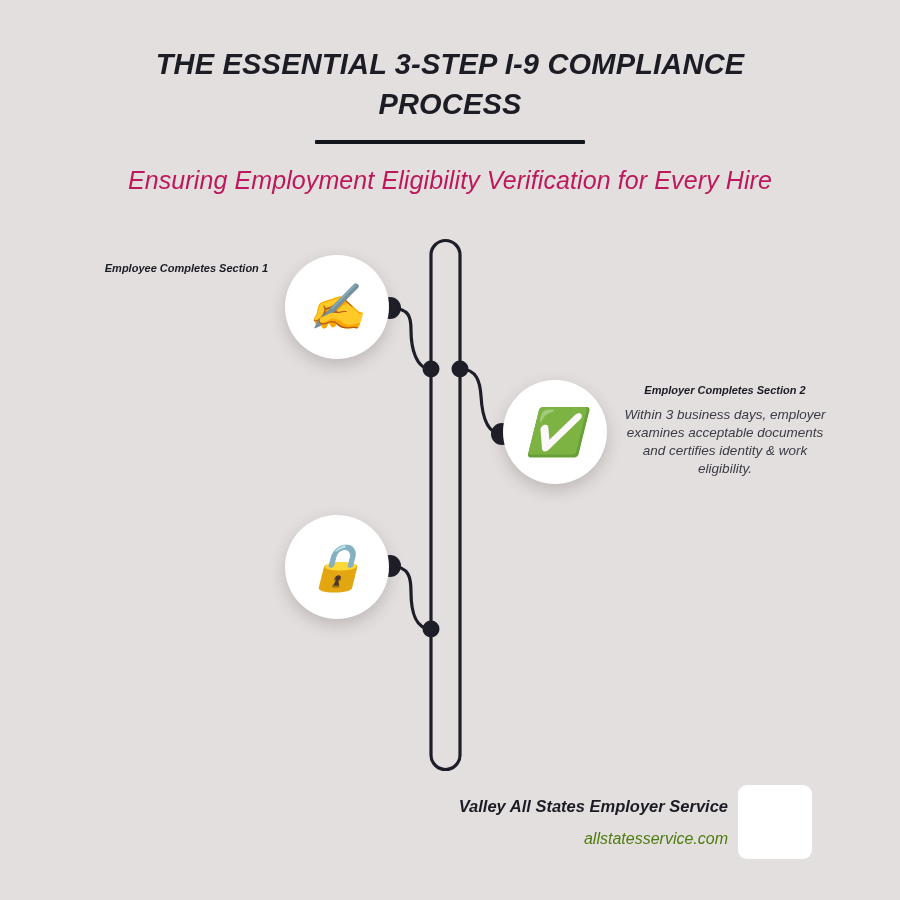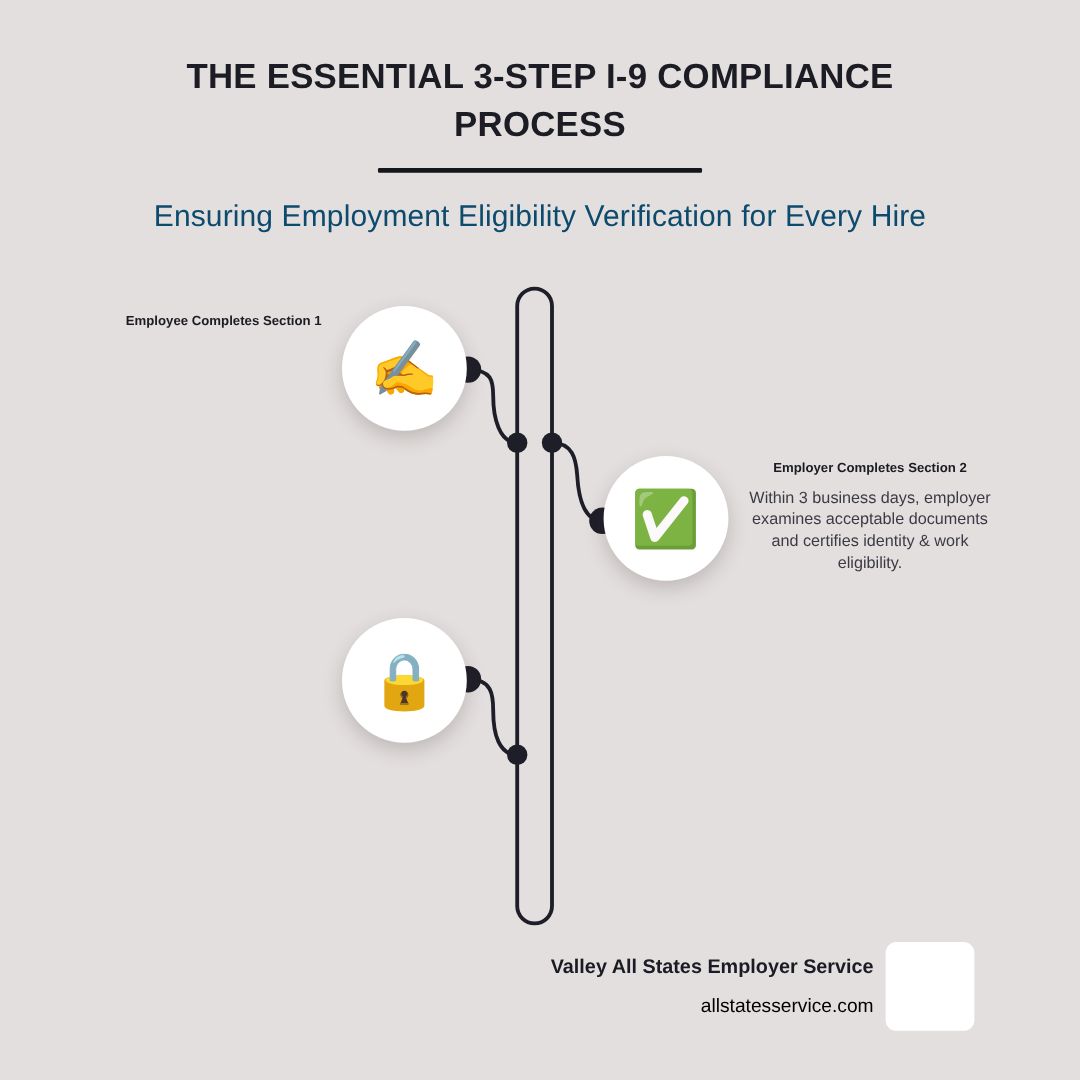--- a/index.html
+++ b/index.html
@@ -14,20 +14,21 @@
     overflow: hidden;
     position: relative;
     color: #1b1b23;
   }
 
   .canvas {
     position: absolute;
     inset: 0;
     width: 900px;
     height: 900px;
+    font-style: italic;
   }
 
   
   .header {
     position: absolute;
     top: 44px;
     left: 0;
     width: 900px;
     text-align: center;
   }
@@ -45,21 +46,21 @@
     width: 270px;
     height: 4px;
     background: #15151c;
     margin: 16px auto 0 auto;
     border-radius: 1px;
   }
   .subtitle {
     margin-top: 22px;
     font-size: 25px;
     font-weight: 400;
-    color: #0c4a6e;
+    color: #be185d;
     letter-spacing: 0.1px;
   }
 
   
   .connector {
     position: absolute;
     left: 0;
     top: 0;
     width: 900px;
     height: 900px;
@@ -129,21 +130,21 @@
     color: #1b1b24;
     white-space: nowrap;
     margin-left: 13px;
   }
   .footer-site {
     position: absolute;
     right: 172px;
     top: 45px;
     font-size: 16px;
     font-weight: 400;
-    color: #000000;
+    color: #4d7c0f;
     white-space: nowrap;
   }
   .footer-logo {
     position: absolute;
     left: 738px;
     top: 0px;
     width: 74px;
     height: 74px;
     background: #ffffff;
     border-radius: 9px;

